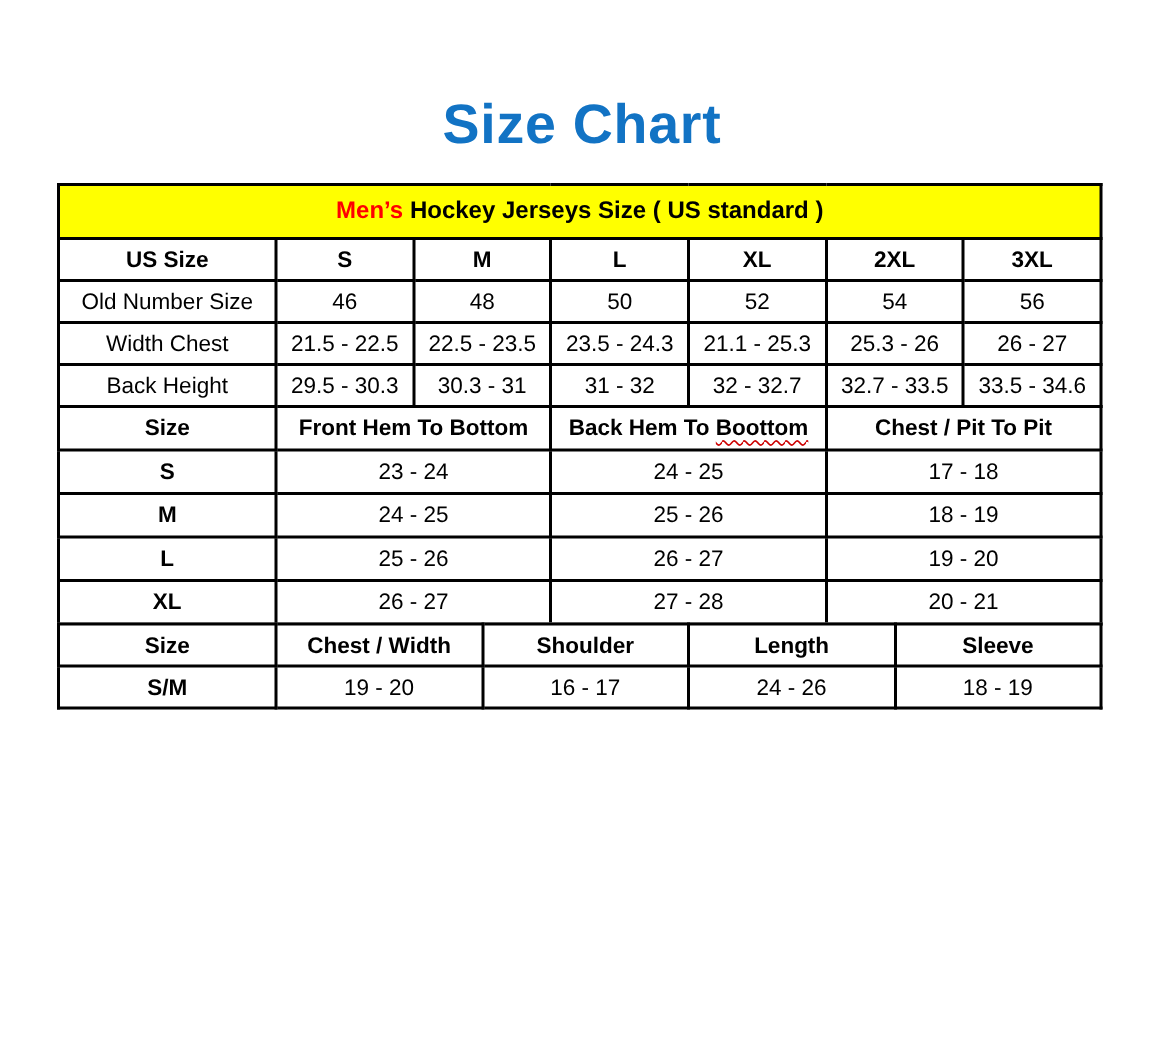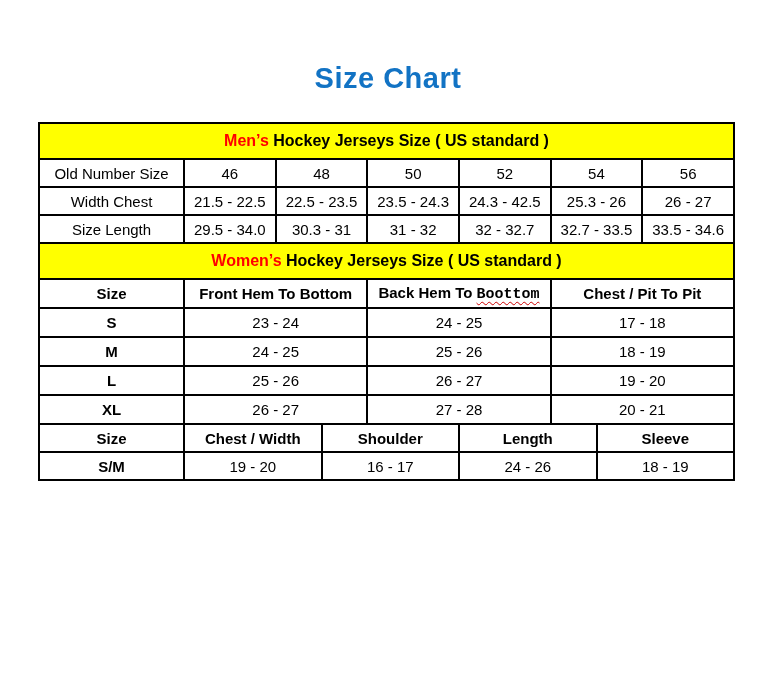--- a/index.html
+++ b/index.html
@@ -8,21 +8,21 @@
     width: 776px; height: 692px;
     background: #ffffff;
     font-family: "Liberation Sans", sans-serif;
     color: #000000;
     position: relative;
     overflow: hidden;
   }
   .page-title {
     position: absolute; top: 62px; left: 0; width: 776px;
     text-align: center;
-    font-size: 29px; font-weight: 700;
+    font-size: 37px; font-weight: 700;
     color: var(--title-blue, #1273c4);
     letter-spacing: 0.5px;
   }
   .table-stack { position: absolute; left: 38px; top: 122px; width: 697px; }
   .size-table {
     border-collapse: collapse; table-layout: fixed;
     width: 697px; background: #ffffff;
   }
   .size-table + .size-table { margin-top: -2px; }
   .size-table th, .size-table td {
@@ -42,78 +42,83 @@
   .label-col { width: 145px; }
   .sec-mens  tbody tr { height: 28px; }
   .sec-womens tbody tr { height: 29px; }
   .sec-youth tbody tr { height: 28px; }
   .squiggle-text {
     text-decoration-line: underline;
     text-decoration-style: wavy;
     text-decoration-color: var(--squiggle-red, #cc0000);
     text-decoration-thickness: 1px;
     text-underline-offset: 3px;
-    font-family: Liberation Mono, monospace;
   }
 </style>
 </head>
 <body>
 
 <div class="page-title">Size Chart</div>
 
 <div class="table-stack">
 
   <table class="size-table sec-mens">
     <colgroup>
         <col class="label-col">
         <col span="6">
       </colgroup>
     <tbody>
       <tr class="band-row">
         <th class="band" colspan="7"><span class="kw">Men’s</span><span> Hockey Jerseys Size ( US standard )</span></th>
       </tr>
+    <tr>
+          <th>US Size</th>
+          <th>S</th>
+          <th>M</th>
+          <th>L</th>
+          <th>XL</th>
+          <th>2XL</th>
+          <th>3XL</th>
+        </tr>
         <tr>
           <td class="row-label">Old Number Size</td>
           <td>46</td>
           <td>48</td>
           <td>50</td>
           <td>52</td>
           <td>54</td>
           <td>56</td>
         </tr>
         <tr>
           <td class="row-label">Width Chest</td>
           <td>21.5 - 22.5</td>
           <td>22.5 - 23.5</td>
           <td>23.5 - 24.3</td>
-          <td>24.3 - 42.5</td>
+          <td>21.1 - 25.3</td>
           <td>25.3 - 26</td>
           <td>26 - 27</td>
         </tr>
         <tr>
-          <td class="row-label">Size Length</td>
-          <td>29.5 - 34.0</td>
+          <td class="row-label">Back Height</td>
+          <td>29.5 - 30.3</td>
           <td>30.3 - 31</td>
           <td>31 - 32</td>
           <td>32 - 32.7</td>
           <td>32.7 - 33.5</td>
           <td>33.5 - 34.6</td>
         </tr>
       </tbody>
   </table>
 
   <table class="size-table sec-womens">
     <colgroup>
         <col class="label-col">
         <col span="3">
       </colgroup>
     <tbody>
-      <tr class="band-row">
-        <th class="band" colspan="4"><span class="kw">Women’s</span><span> Hockey Jerseys Size ( US standard )</span></th>
-      </tr>
     <tr>
           <th>Size</th>
           <th>Front Hem To Bottom</th>
           <th>Back Hem To <span class="squiggle-text">Boottom</span></th>
           <th>Chest / Pit To Pit</th>
         </tr>
         <tr>
           <td class="row-label">S</td>
           <td>23 - 24</td>
           <td>24 - 25</td>

